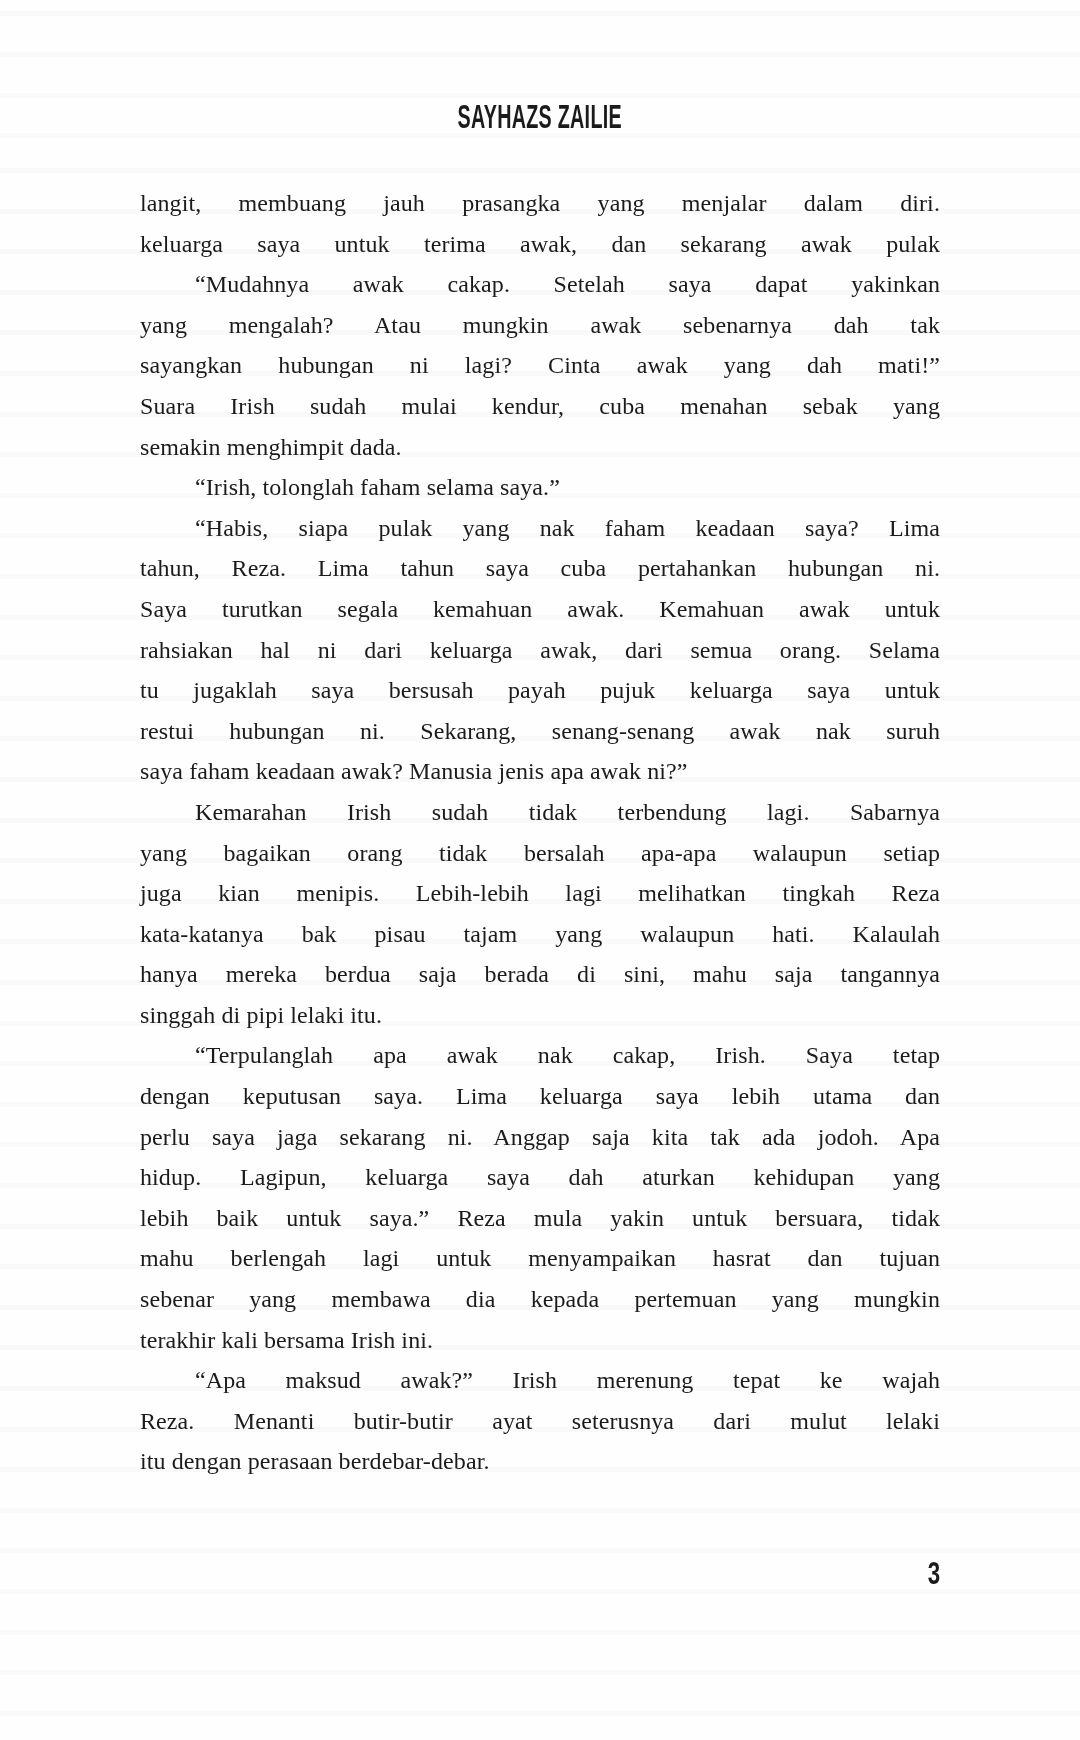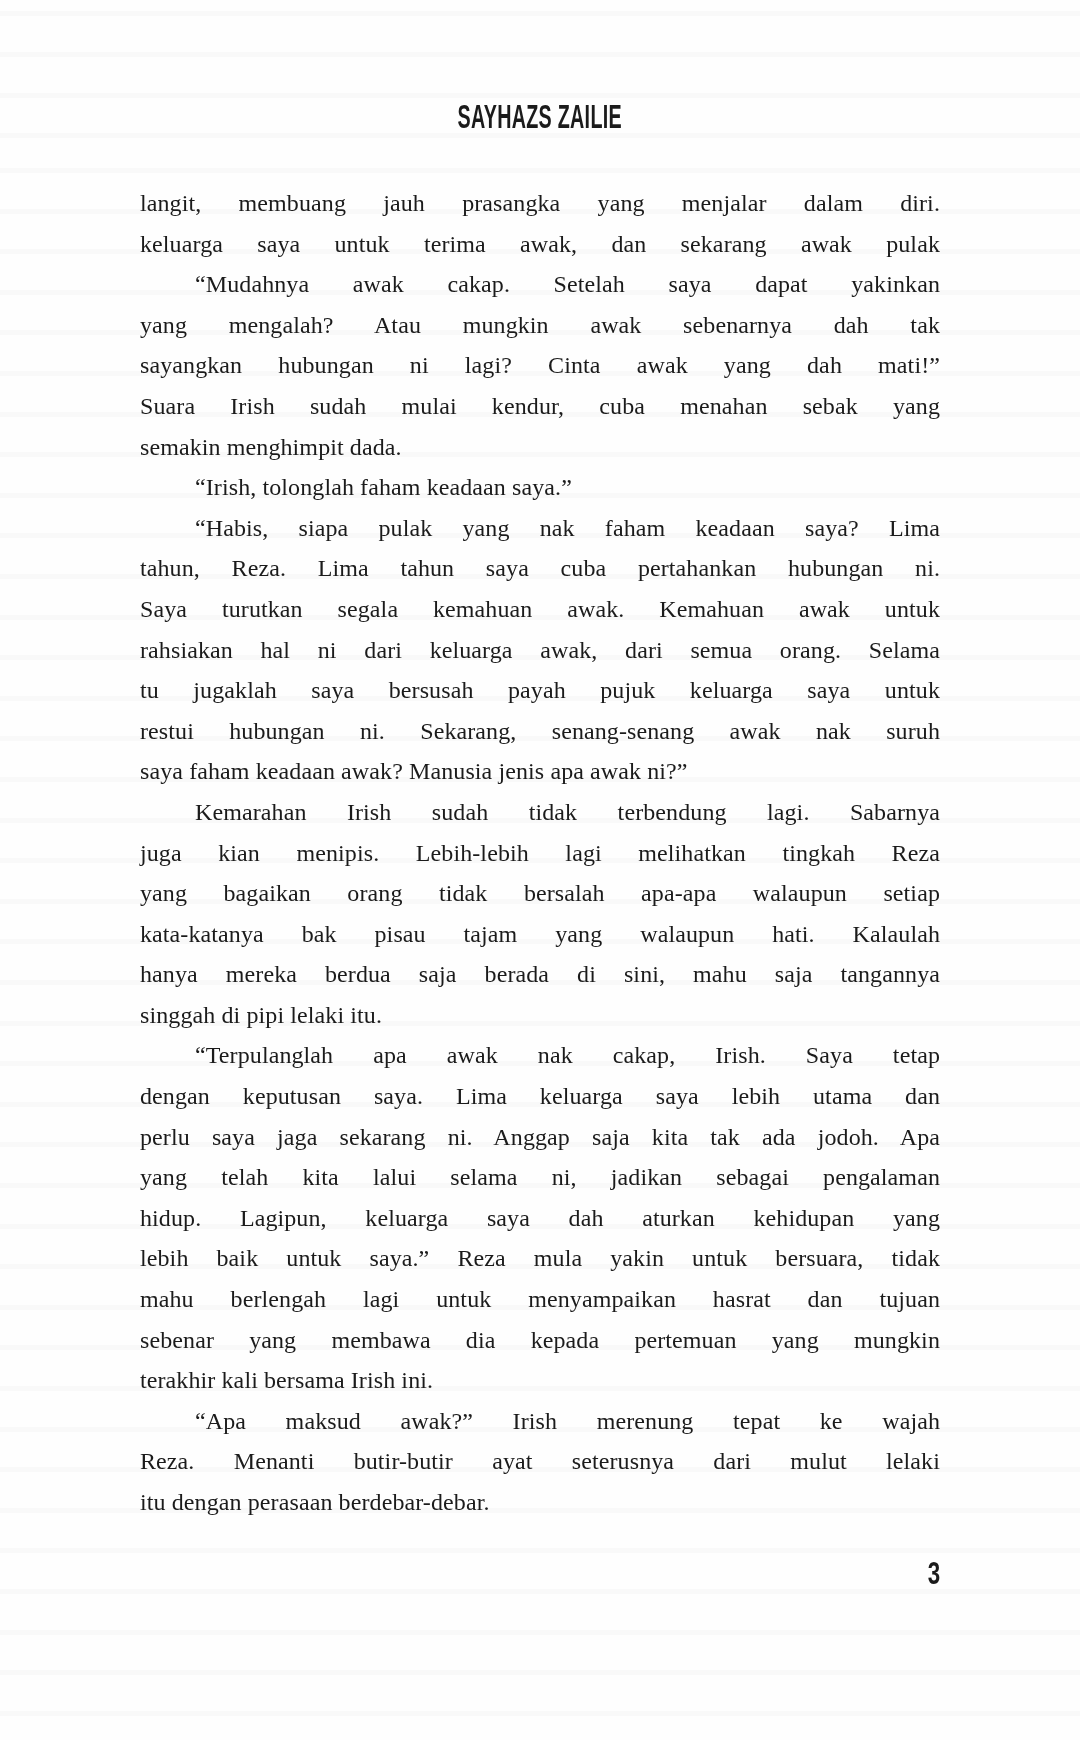--- a/index.html
+++ b/index.html
@@ -90,38 +90,37 @@
   </div>
 
   <div class="body-text">
       <div class="line">langit, membuang jauh prasangka yang menjalar dalam diri.</div>
       <div class="line">keluarga saya untuk terima awak, dan sekarang awak pulak</div>
       <div class="line indent">“Mudahnya awak cakap. Setelah saya dapat yakinkan</div>
       <div class="line">yang mengalah? Atau mungkin awak sebenarnya dah tak</div>
       <div class="line">sayangkan hubungan ni lagi? Cinta awak yang dah mati!”</div>
       <div class="line">Suara Irish sudah mulai kendur, cuba menahan sebak yang</div>
       <div class="line last">semakin menghimpit dada.</div>
-      <div class="line indent last">“Irish, tolonglah faham keadaan saya.”</div>
+      <div class="line indent last">“Irish, tolonglah faham selama saya.”</div>
       <div class="line indent">“Habis, siapa pulak yang nak faham keadaan saya? Lima</div>
       <div class="line">tahun, Reza. Lima tahun saya cuba pertahankan hubungan ni.</div>
       <div class="line">Saya turutkan segala kemahuan awak. Kemahuan awak untuk</div>
       <div class="line">rahsiakan hal ni dari keluarga awak, dari semua orang. Selama</div>
       <div class="line">tu jugaklah saya bersusah payah pujuk keluarga saya untuk</div>
       <div class="line">restui hubungan ni. Sekarang, senang-senang awak nak suruh</div>
       <div class="line last">saya faham keadaan awak? Manusia jenis apa awak ni?”</div>
       <div class="line indent">Kemarahan Irish sudah tidak terbendung lagi. Sabarnya</div>
+      <div class="line">yang bagaikan orang tidak bersalah apa-apa walaupun setiap</div>
       <div class="line">juga kian menipis. Lebih-lebih lagi melihatkan tingkah Reza</div>
-      <div class="line">yang bagaikan orang tidak bersalah apa-apa walaupun setiap</div>
       <div class="line">kata-katanya bak pisau tajam yang walaupun hati. Kalaulah</div>
       <div class="line">hanya mereka berdua saja berada di sini, mahu saja tangannya</div>
       <div class="line last">singgah di pipi lelaki itu.</div>
       <div class="line indent">“Terpulanglah apa awak nak cakap, Irish. Saya tetap</div>
       <div class="line">dengan keputusan saya. Lima keluarga saya lebih utama dan</div>
       <div class="line">perlu saya jaga sekarang ni. Anggap saja kita tak ada jodoh. Apa</div>
-      <div class="line">yang telah kita lalui selama ni, jadikan sebagai pengalaman</div>
       <div class="line">hidup. Lagipun, keluarga saya dah aturkan kehidupan yang</div>
       <div class="line">lebih baik untuk saya.” Reza mula yakin untuk bersuara, tidak</div>
       <div class="line">mahu berlengah lagi untuk menyampaikan hasrat dan tujuan</div>
       <div class="line">sebenar yang membawa dia kepada pertemuan yang mungkin</div>
       <div class="line last">terakhir kali bersama Irish ini.</div>
       <div class="line indent">“Apa maksud awak?” Irish merenung tepat ke wajah</div>
       <div class="line">Reza. Menanti butir-butir ayat seterusnya dari mulut lelaki</div>
       <div class="line last">itu dengan perasaan berdebar-debar.</div>
     </div>
 

